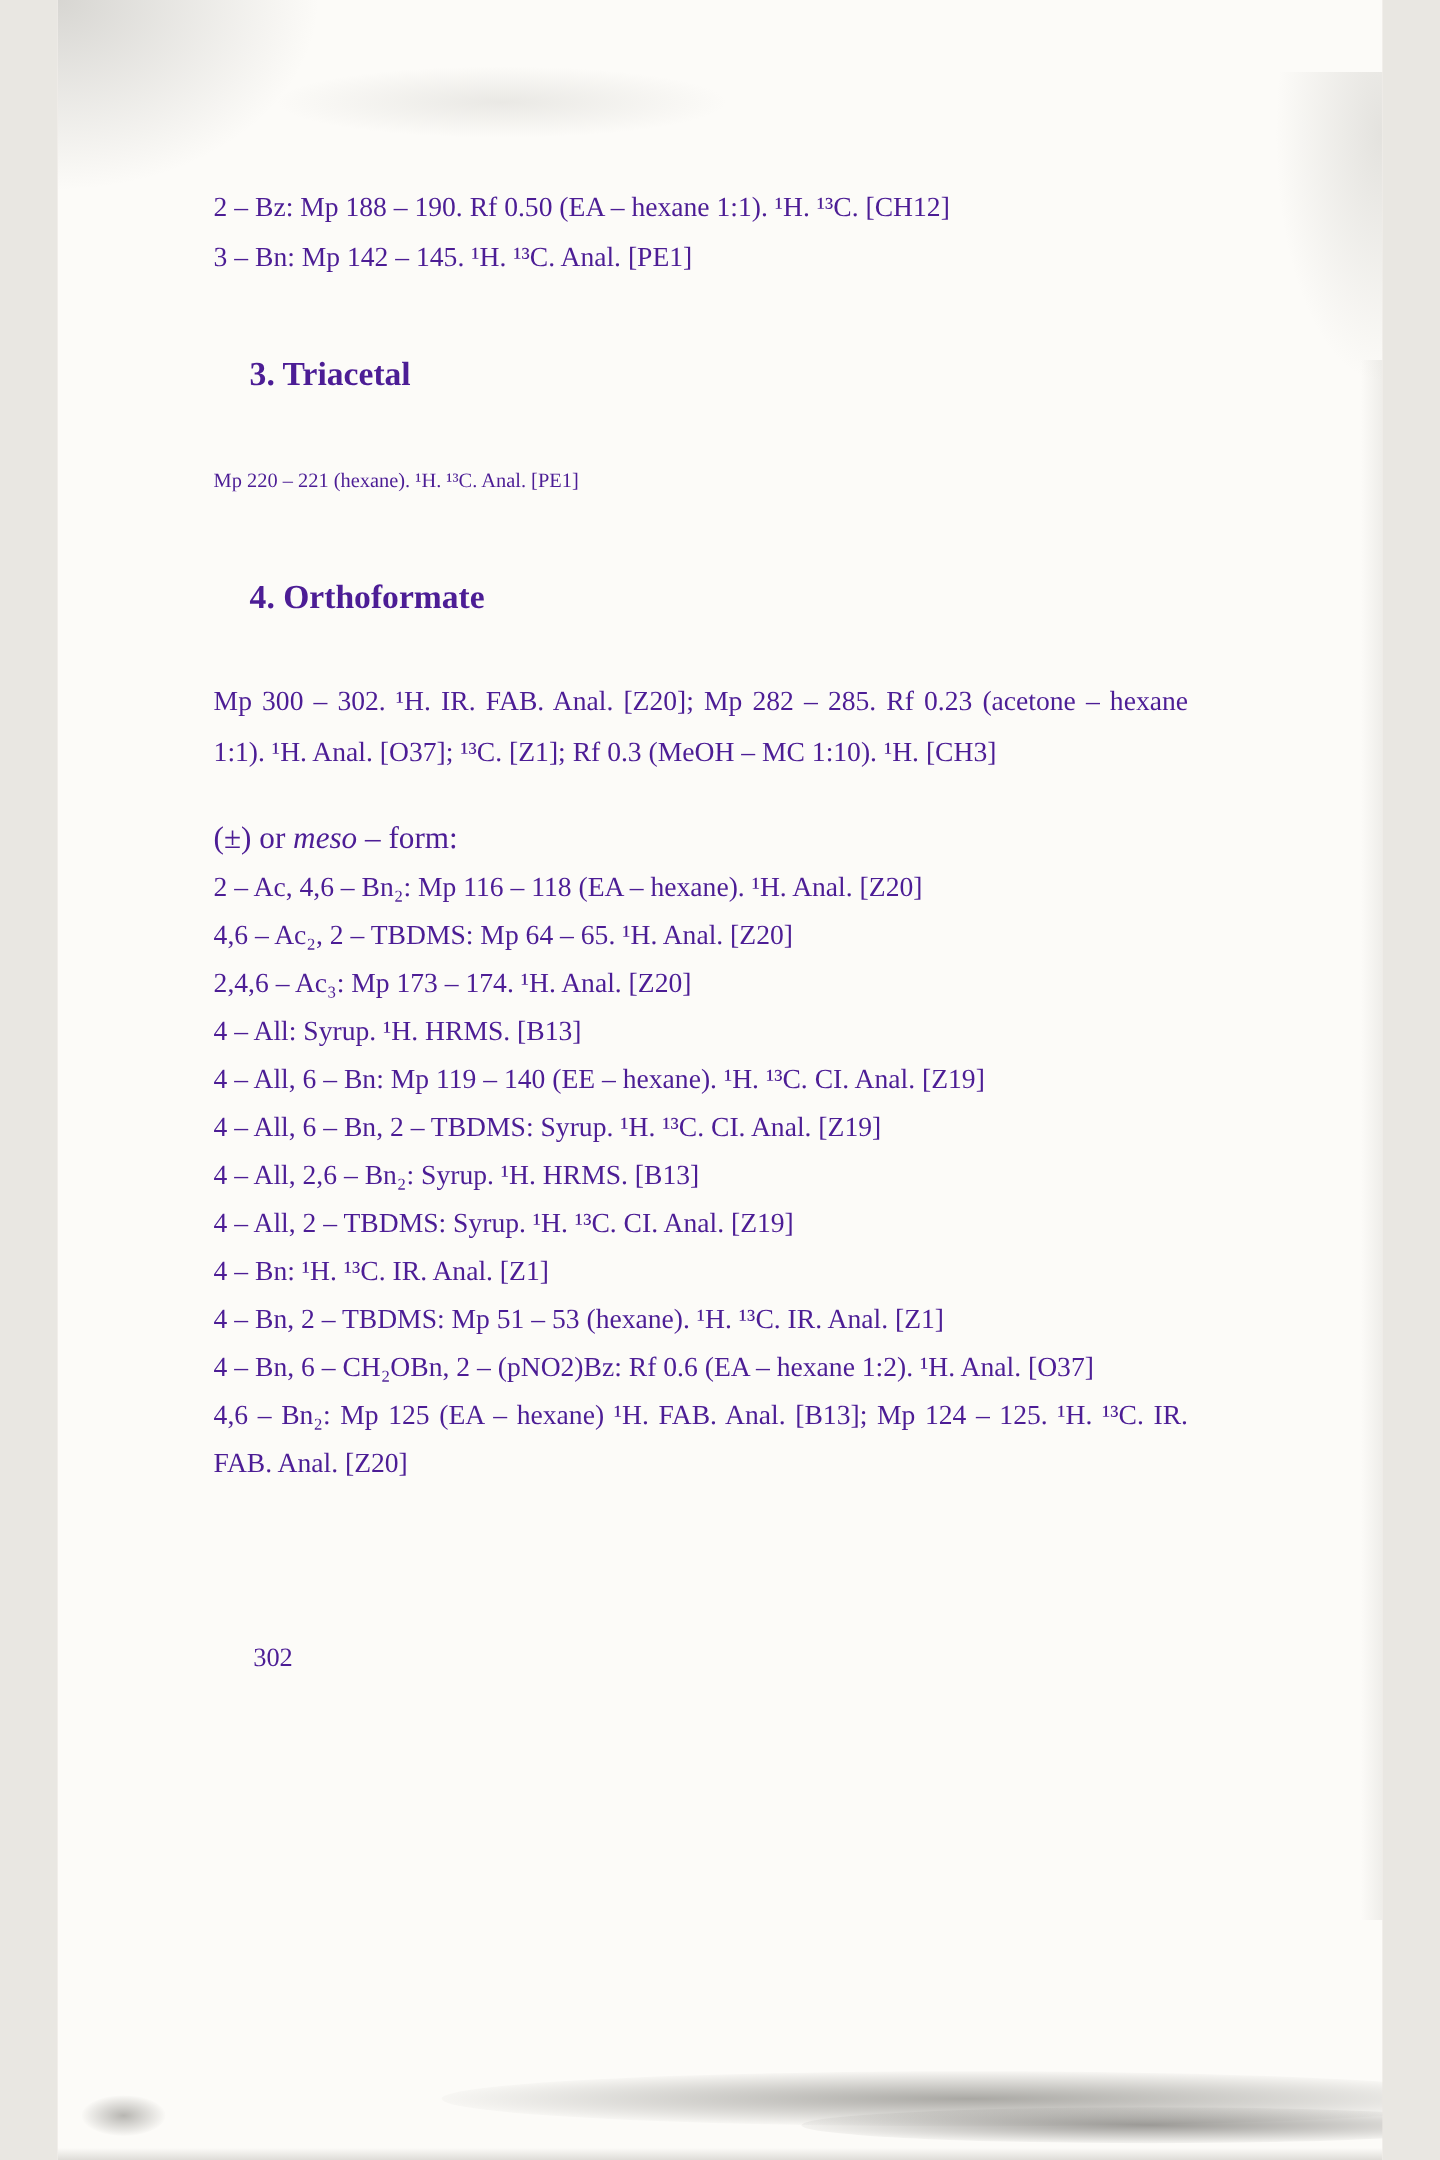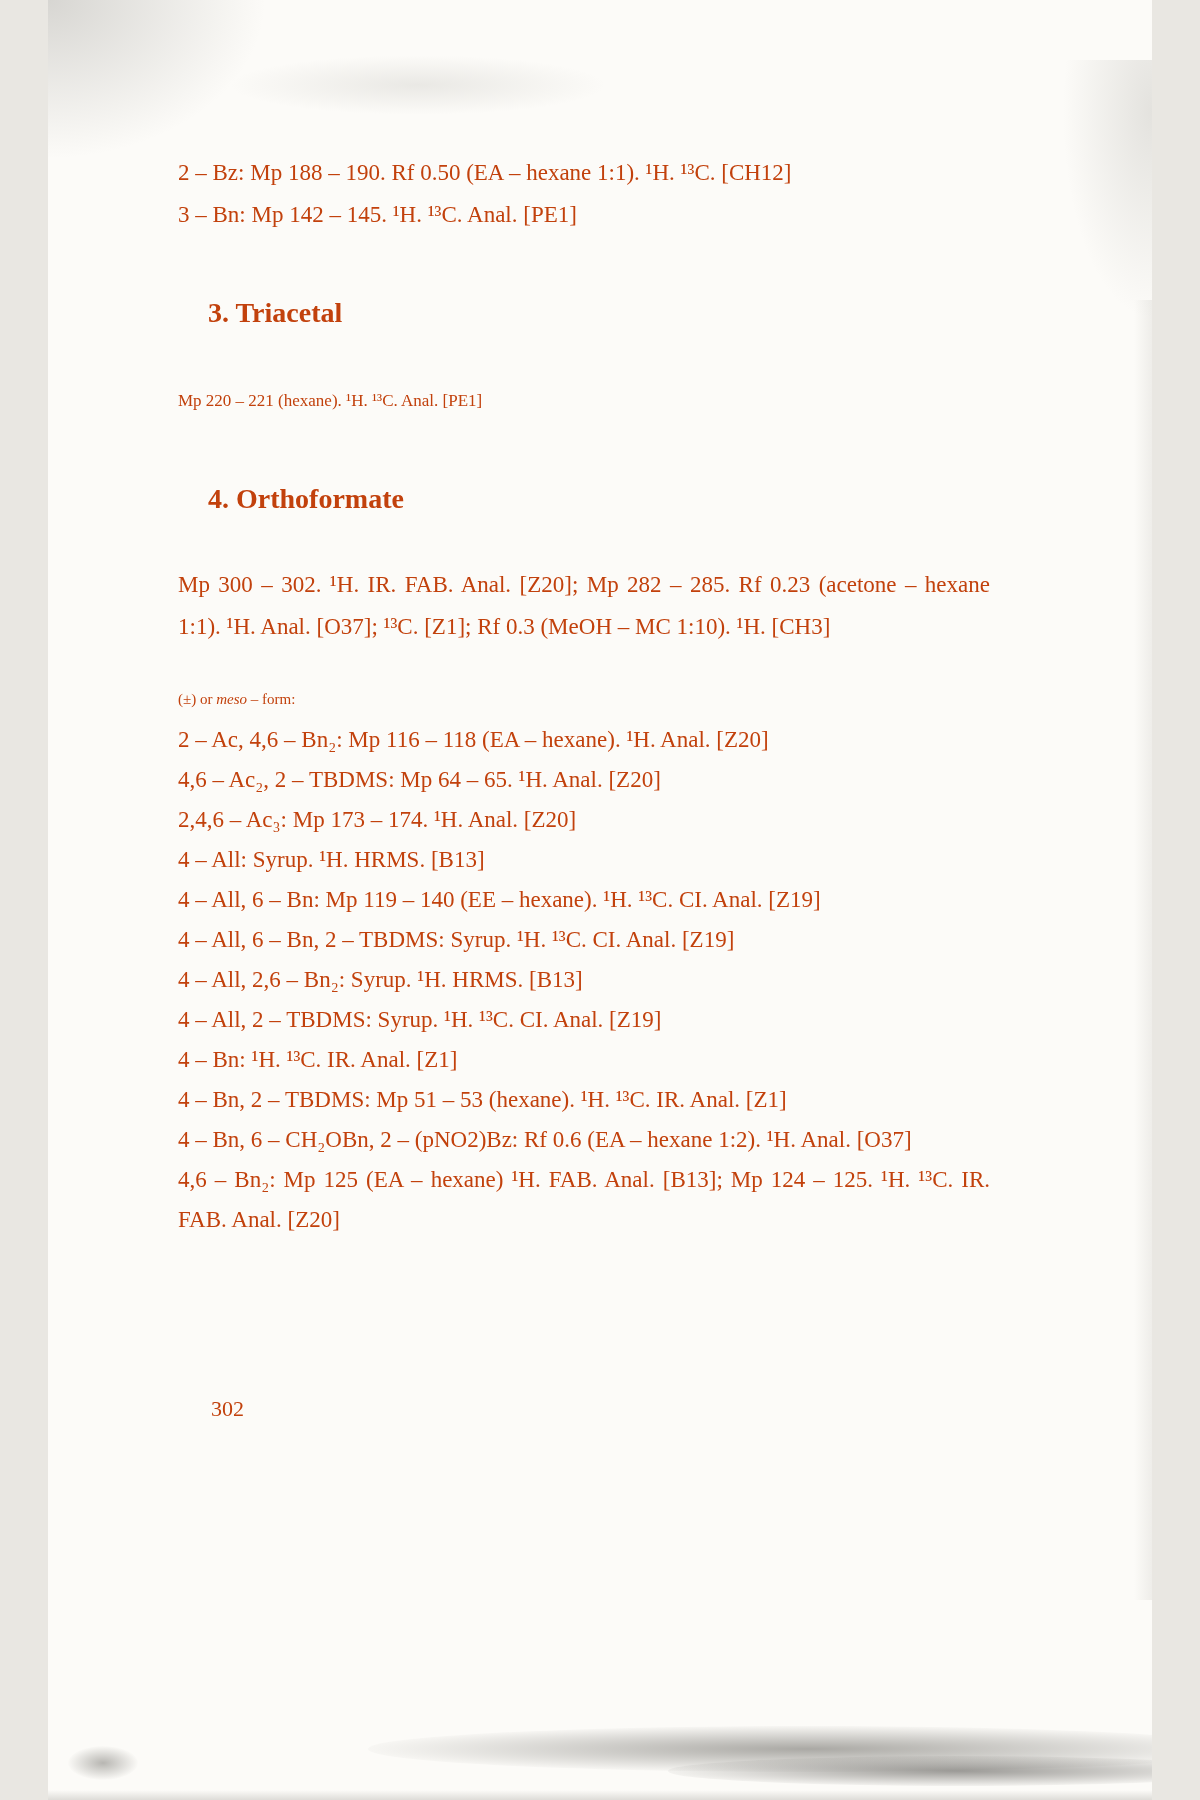--- a/index.html
+++ b/index.html
@@ -8,21 +8,21 @@
     background: #e9e7e2;
   }
   .page {
     position: relative;
     width: 1104px;
     height: 1800px;
     margin: 0 auto;
     background: #fcfbf8;
     overflow: hidden;
     font-family: "Liberation Serif", "DejaVu Serif", serif;
-    color: #c2410c;
+    color: #4c1d95;
   }
   .content {
     position: absolute;
     top: 152px;
     left: 130px;
     width: 812px;
   }
   .line {
     font-size: 23px;
     line-height: 42px;
@@ -39,38 +39,38 @@
     line-height: 42px;
     margin: 52px 0 0 0;
   }
   .para {
     font-size: 23px;
     line-height: 42px;
     margin: 50px 0 0 0;
     text-align: justify;
   }
   .meso-line {
-    font-size: 15px;
+    font-size: 26px;
     line-height: 42px;
     margin: 30px 0 0 0;
   }
   .meso-line .it { font-style: italic; }
   .entries {
     margin-top: 0px;
   }
   .entries p {
     font-size: 23px;
     line-height: 40px;
     margin: 0;
     text-align: justify;
   }
   .page-number {
     position: absolute;
     left: 163px;
-    top: 1396px;
+    top: 1368px;
     font-size: 22px;
   }
   
   .artifact { position: absolute; pointer-events: none; }
   .a-topleft {
     left: 0; top: 0; width: 220px; height: 160px;
     background: radial-gradient(ellipse at 0% 0%, rgba(120,118,112,0.28), rgba(120,118,112,0) 70%);
   }
   .a-topstreak {
     left: 180px; top: 55px; width: 380px; height: 60px;

